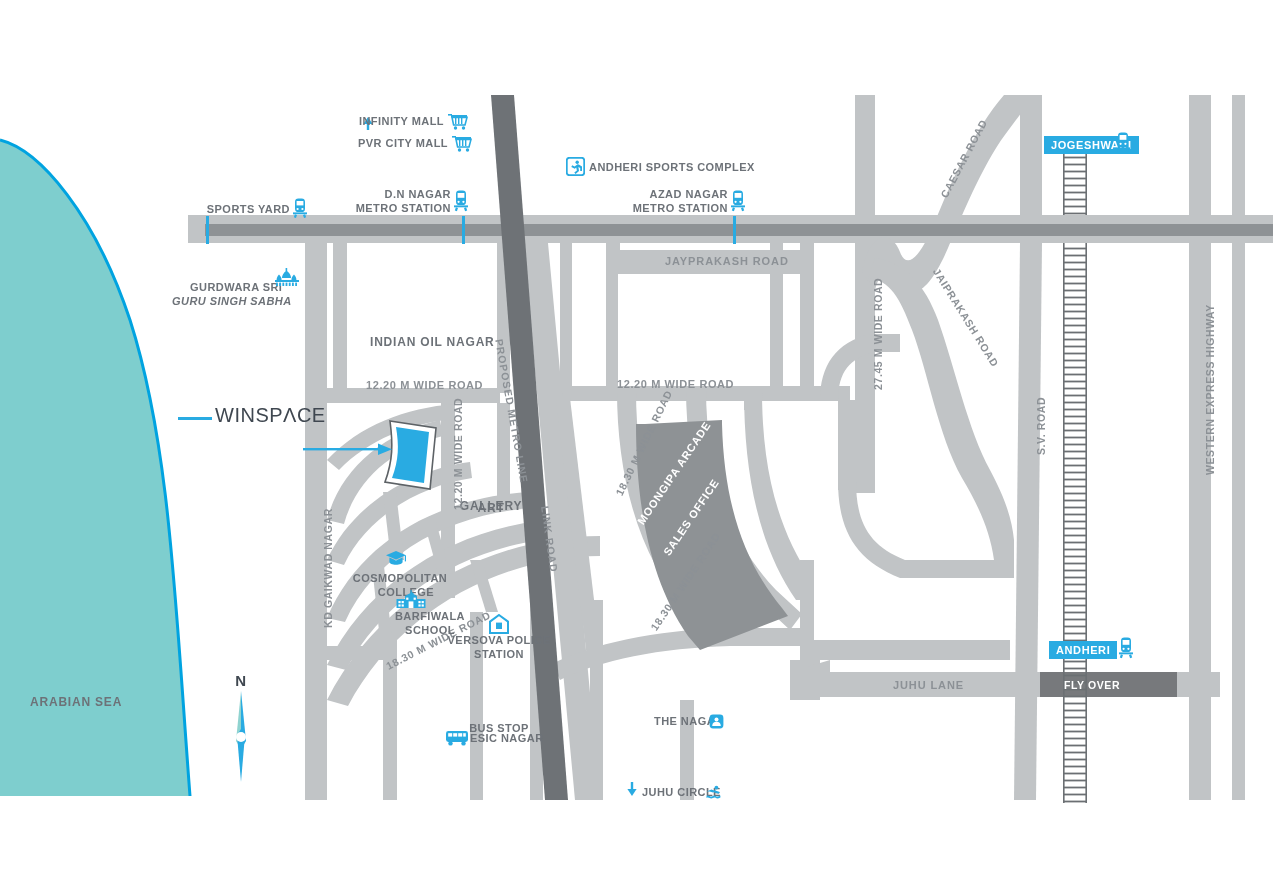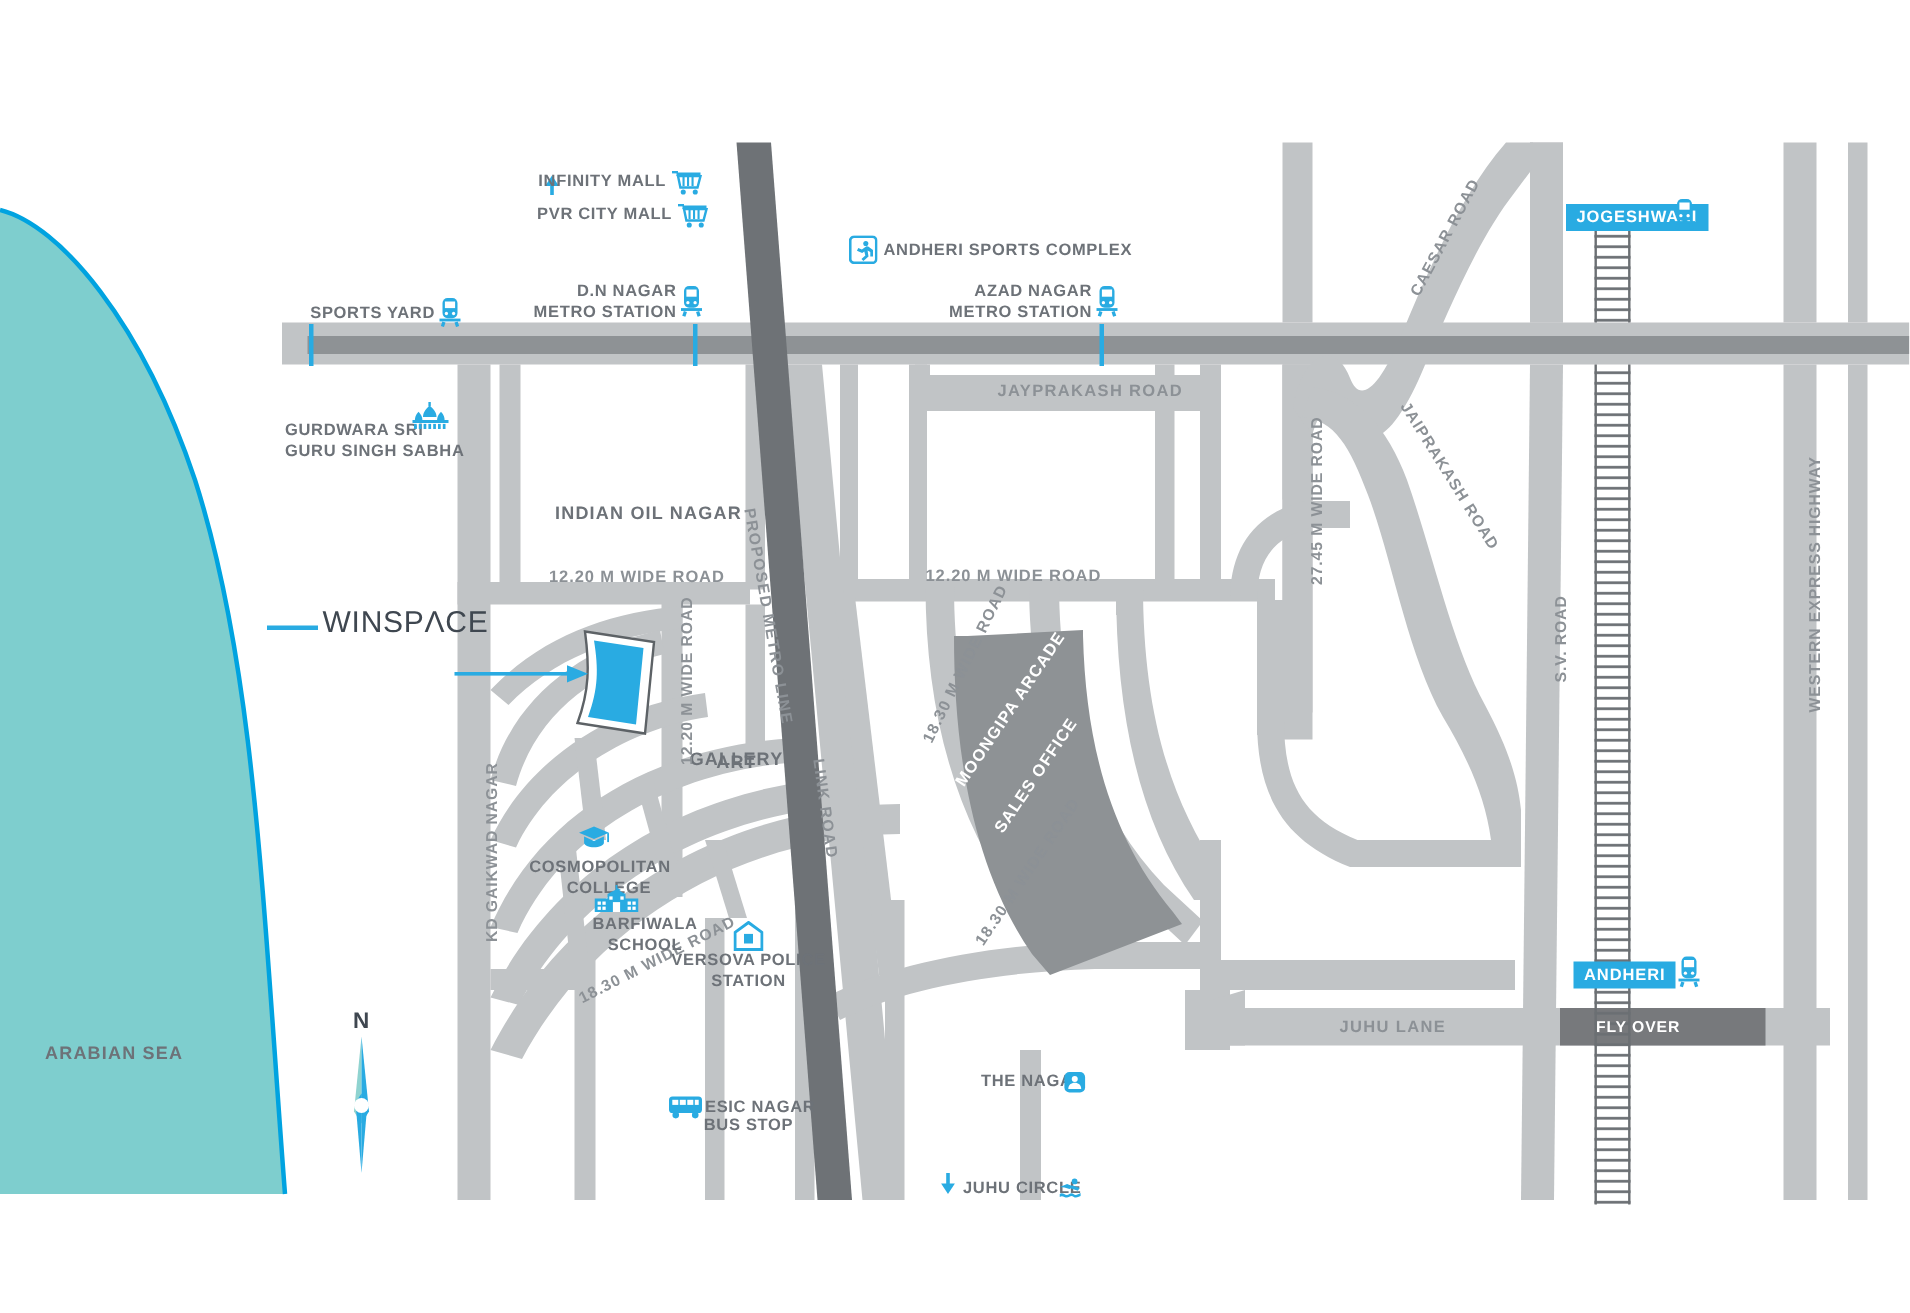--- a/index.html
+++ b/index.html
@@ -275,21 +275,21 @@
     <div class="lbl poi rgt" style="left:448px;top:137px;">PVR CITY MALL</div>
     <div class="lbl poi" style="left:589px;top:161px;">ANDHERI SPORTS COMPLEX</div>
 
     <div class="lbl poi rgt" style="left:290px;top:203px;">SPORTS YARD</div>
     <div class="lbl poi rgt" style="left:451px;top:188px;">D.N NAGAR</div>
     <div class="lbl poi rgt" style="left:451px;top:202px;">METRO STATION</div>
     <div class="lbl poi rgt" style="left:728px;top:188px;">AZAD NAGAR</div>
     <div class="lbl poi rgt" style="left:728px;top:202px;">METRO STATION</div>
 
     <div class="lbl poi" style="left:190px;top:281px;">GURDWARA SRI</div>
-    <div class="lbl poi" style="left:190px;top:295px;">GURU SINGH SABHA</div>
+    <div class="lbl poi" style="left:172px;top:295px;font-style:italic;">GURU SINGH SABHA</div>
 
     <div class="lbl area" style="left:370px;top:335px;">INDIAN OIL NAGAR</div>
     <div class="lbl area ctr" style="left:491px;top:501px;">ART</div>
     <div class="lbl area ctr" style="left:491px;top:499px;">GALLERY</div>
 
     <div class="lbl road" style="left:366px;top:379px;font-size:11px;">12.20 M WIDE ROAD</div>
     <div class="lbl road" style="left:617px;top:378px;font-size:11px;">12.20 M WIDE ROAD</div>
     <div class="lbl road" style="left:665px;top:255px;font-size:11px;letter-spacing:.9px;">JAYPRAKASH ROAD</div>
     <div class="lbl road" style="left:893px;top:679px;font-size:11px;letter-spacing:.9px;">JUHU LANE</div>
     <div class="lbl road white" style="left:1064px;top:679px;font-size:10.5px;letter-spacing:.6px;font-weight:bold;">FLY OVER</div>
@@ -311,21 +311,21 @@
     <div class="lbl road white" style="left:635px;top:520px;transform:rotate(-56deg);transform-origin:0 0;font-size:11px;letter-spacing:.8px;">MOONGIPA ARCADE</div>
     <div class="lbl road white" style="left:661px;top:551px;transform:rotate(-56deg);transform-origin:0 0;font-size:11px;letter-spacing:.8px;">SALES OFFICE</div>
 
     <div class="lbl poi ctr" style="left:400px;top:572px;text-align:right;">COSMOPOLITAN</div>
     <div class="lbl poi ctr" style="left:400px;top:586px;padding-left:12px;">COLLEGE</div>
     <div class="lbl poi ctr" style="left:430px;top:610px;">BARFIWALA</div>
     <div class="lbl poi ctr" style="left:430px;top:624px;">SCHOOL</div>
     <div class="lbl poi ctr" style="left:499px;top:634px;">VERSOVA POLICE</div>
     <div class="lbl poi ctr" style="left:499px;top:648px;">STATION</div>
     <div class="lbl poi" style="left:470px;top:732px;">ESIC NAGAR</div>
-    <div class="lbl poi ctr" style="left:499px;top:744px;">BUS STOP</div>
+    <div class="lbl poi ctr" style="left:499px;top:722px;">BUS STOP</div>
 
     <div class="lbl poi" style="left:654px;top:715px;">THE NAGAR</div>
     <div class="lbl poi" style="left:642px;top:786px;">JUHU CIRCLE</div>
   </div>
 
   <div class="station-plate" style="left:1044px;top:136px;">JOGESHWARI</div>
   <div class="station-plate" style="left:1049px;top:641px;">ANDHERI</div>
 
   <div class="lyr">
 

